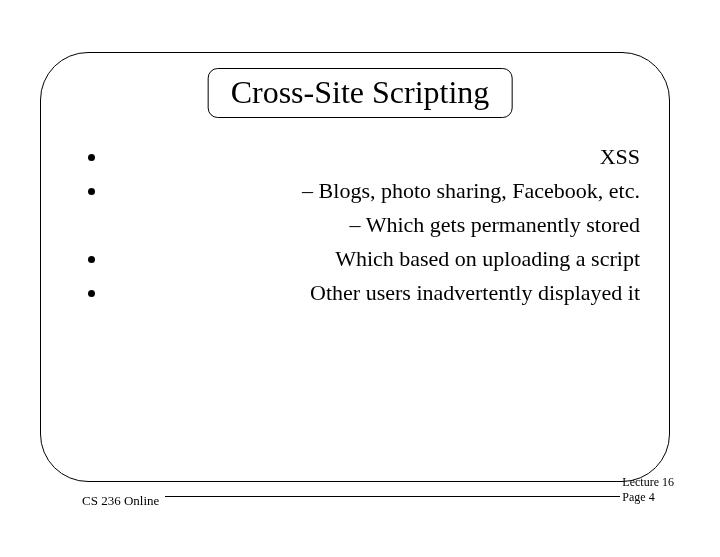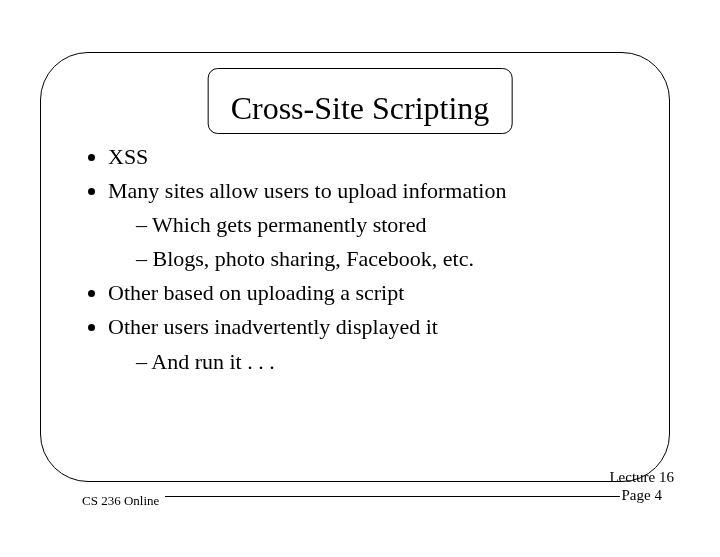--- a/index.html
+++ b/index.html
@@ -22,38 +22,39 @@
     border-radius: 48px;
     box-sizing: border-box;
   }
   .title-box {
     position: absolute;
     top: 68px;
     left: 50%;
     transform: translateX(-50%);
     border: 1.5px solid #000;
     border-radius: 10px;
-    padding: 20px 22px 6px 22px;
+    padding: 4px 22px 6px 22px;
     font-size: 32px;
     line-height: 1.2;
     white-space: nowrap;
     text-align: center;
   }
   .content {
     position: absolute;
     top: 140px;
     left: 80px;
     width: 560px;
     font-size: 22px;
     line-height: 1.55;
   }
   .content ul {
     margin: 0;
     padding-left: 28px;
     list-style-type: disc;
+    text-align: right;
   }
   .content ul ul {
     list-style-type: none;
     padding-left: 28px;
   }
   .content ul ul li::before {
     content: "–  ";
   }
   .footer-line {
     position: absolute;
@@ -65,49 +66,45 @@
   .footer-left {
     position: absolute;
     left: 82px;
     bottom: 48px;
     font-size: 13px;
   }
   .footer-right {
     position: absolute;
     right: 46px;
     bottom: 52px;
-    font-size: 15px;
-    text-align: center;
+    font-size: 12px;
+    text-align: left;
     line-height: 1.25;
     margin-top: 36px;
   }
 </style>
 </head>
 <body>
 
 <div class="slide-frame"></div>
 
 <div class="title-box">Cross-Site Scripting</div>
 
 <div class="content">
   <ul>
     <li>XSS</li>
     <li>
-      <span>Many sites allow users to upload information</span>
       <ul>
+        <li>Blogs, photo sharing, Facebook, etc.</li>
         <li>Which gets permanently stored</li>
-        <li>Blogs, photo sharing, Facebook, etc.</li>
       </ul>
     </li>
-    <li>Other based on uploading a script</li>
+    <li>Which based on uploading a script</li>
     <li>
       <span>Other users inadvertently displayed it</span>
-      <ul>
-        <li>And run it . . .</li>
-      </ul>
     </li>
   </ul>
 </div>
 
 <div class="footer-line"></div>
 <div class="footer-left">CS 236 Online</div>
 <div class="footer-right">
   <div>Lecture 16</div>
   <div>Page 4</div>
 </div>

